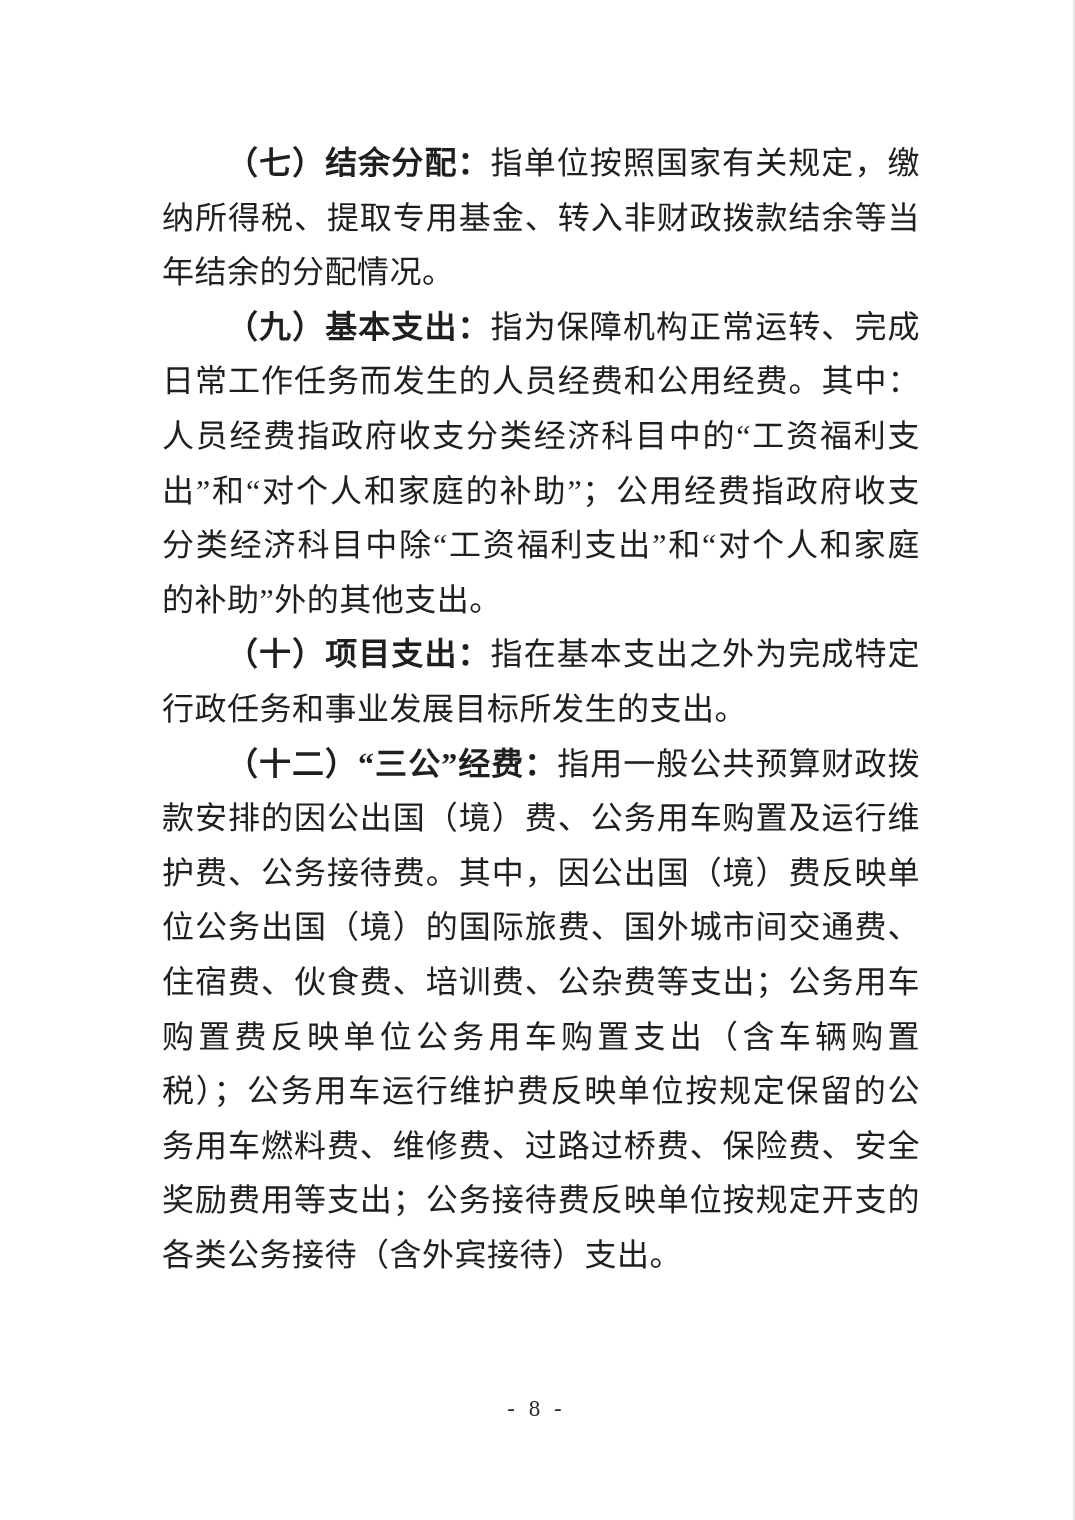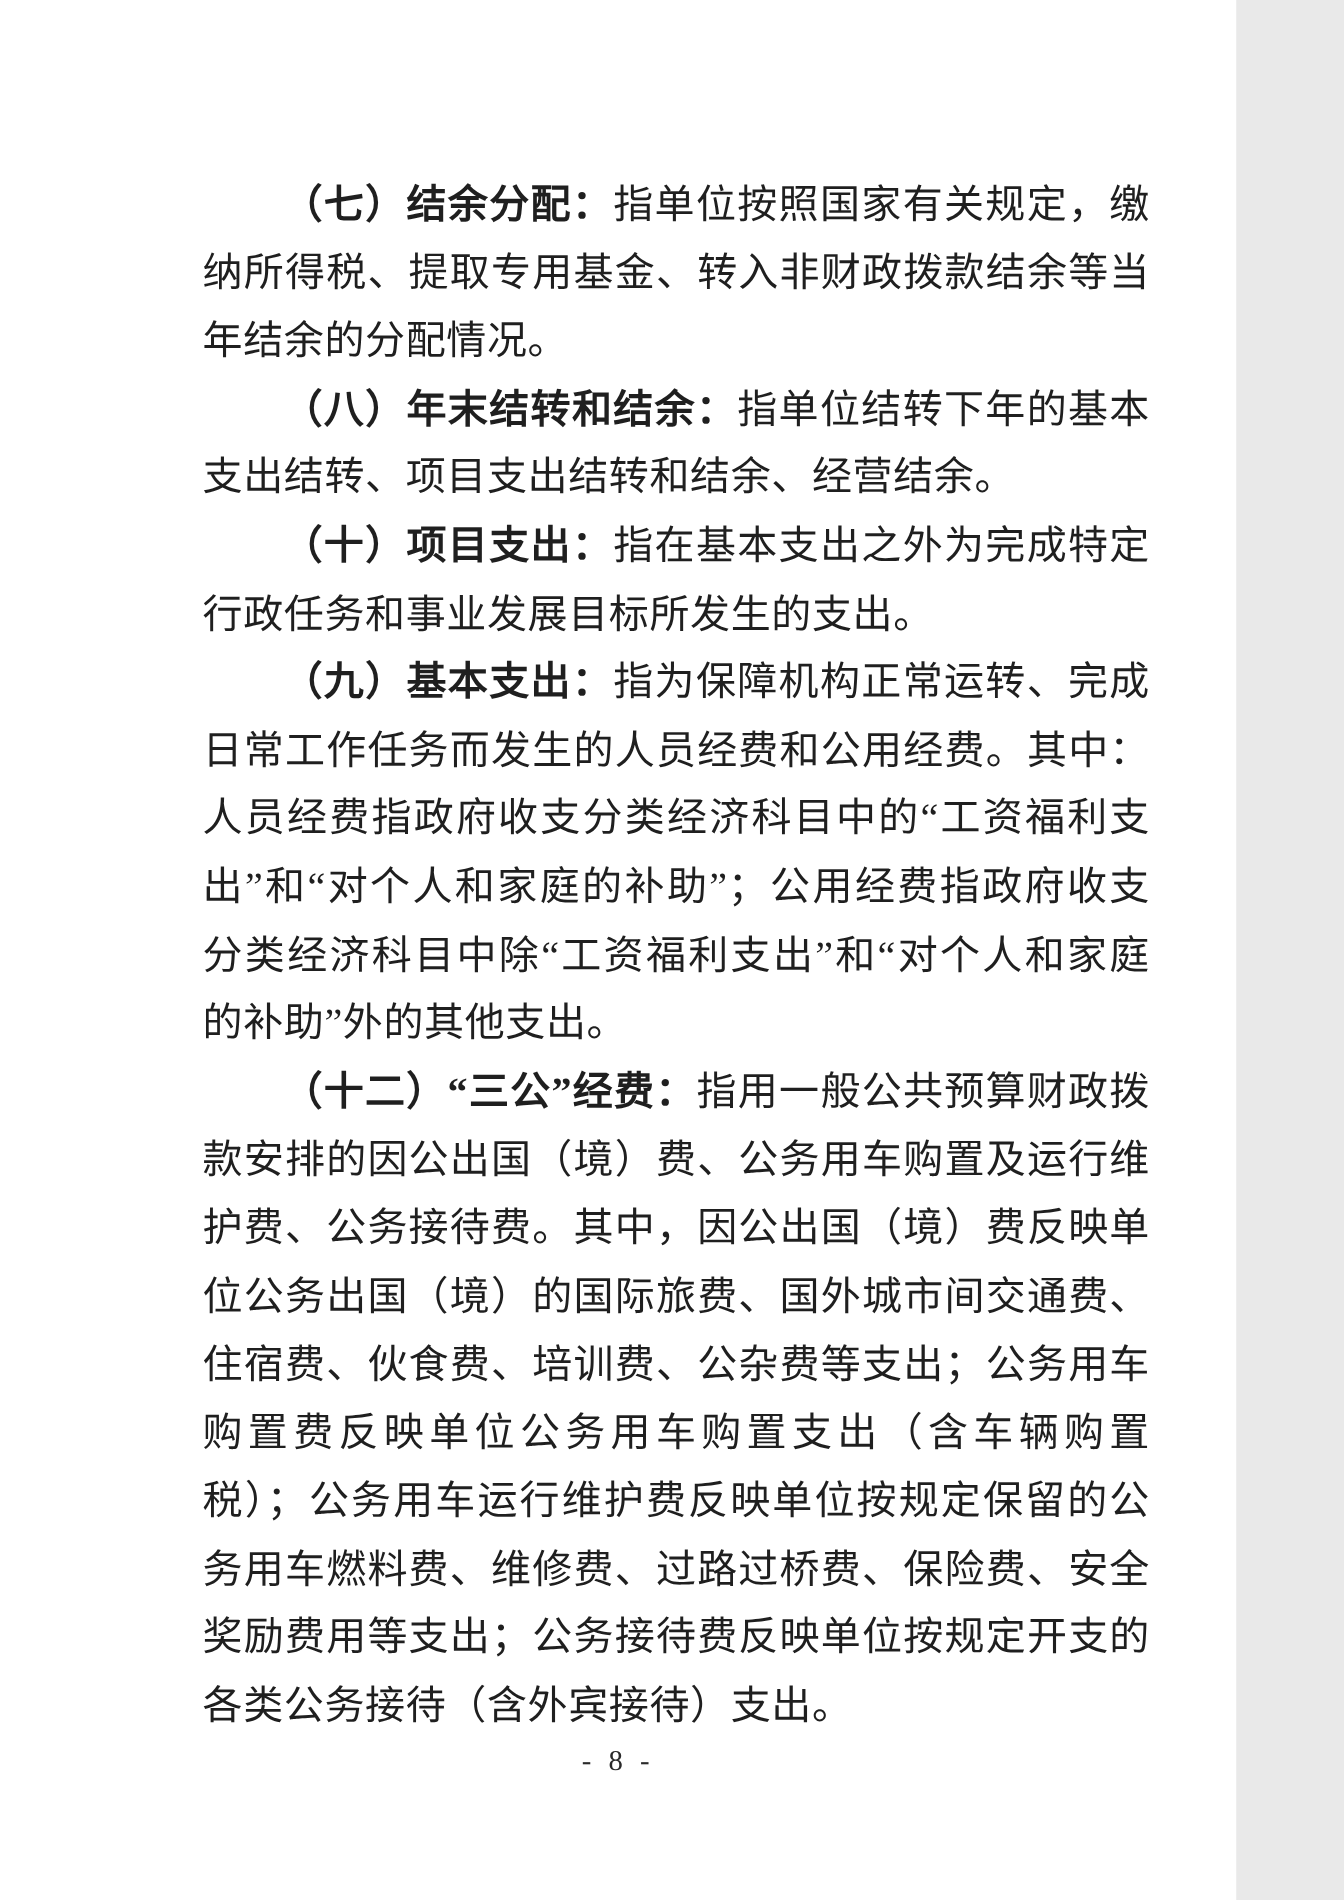--- a/index.html
+++ b/index.html
@@ -5,21 +5,21 @@
   * { margin: 0; padding: 0; box-sizing: border-box; }
 
   html, body {
     width: 1075px;
     height: 1520px;
     background: #e9e9e9;
   }
 
   .page {
     position: relative;
-    width: 989px;
+    width: 1073px;
     height: 1520px;
     background: #ffffff;
     overflow: hidden;
     font-family: "Liberation Serif", "DejaVu Serif", serif;
     color: #1f1f1f;
   }
 
   .text-block {
     position: absolute;
     left: 162px;
@@ -54,25 +54,24 @@
 </style>
 </head>
 <body>
 
 <div class="page">
 
   <div class="text-block">
 
     <p><span class="term">（七）结余分配：</span><span>指单位按照国家有关规定，缴纳所得税、提取专用基金、转入非财政拨款结余等当年结余的分配情况。</span></p>
 
-    <p><span class="term">（八）年末结转和结余：</span><span>指单位结转下年的基本支出结转、项目支出结转和结余、经营结余。</span></p>
+
+    <p><span class="term">（九）基本支出：</span><span>指为保障机构正常运转、完成日常工作任务而发生的人员经费和公用经费。其中：人员经费指政府收支分类经济科目中的“工资福利支出”和“对个人和家庭的补助”；公用经费指政府收支分类经济科目中除“工资福利支出”和“对个人和家庭的补助”外的其他支出。</span></p>
 
     <p><span class="term">（十）项目支出：</span><span>指在基本支出之外为完成特定行政任务和事业发展目标所发生的支出。</span></p>
-
-    <p><span class="term">（九）基本支出：</span><span>指为保障机构正常运转、完成日常工作任务而发生的人员经费和公用经费。其中：人员经费指政府收支分类经济科目中的“工资福利支出”和“对个人和家庭的补助”；公用经费指政府收支分类经济科目中除“工资福利支出”和“对个人和家庭的补助”外的其他支出。</span></p>
 
 
     <p><span class="term">（十二）“三公”经费：</span><span>指用一般公共预算财政拨款安排的因公出国（境）费、公务用车购置及运行维护费、公务接待费。其中，因公出国（境）费反映单位公务出国（境）的国际旅费、国外城市间交通费、住宿费、伙食费、培训费、公杂费等支出；公务用车购置费反映单位公务用车购置支出（含车辆购置税）；公务用车运行维护费反映单位按规定保留的公务用车燃料费、维修费、过路过桥费、保险费、安全奖励费用等支出；公务接待费反映单位按规定开支的各类公务接待（含外宾接待）支出。</span></p>
 
   </div>
 
   <div class="page-footer">- 8 -</div>
 
 </div>
 

